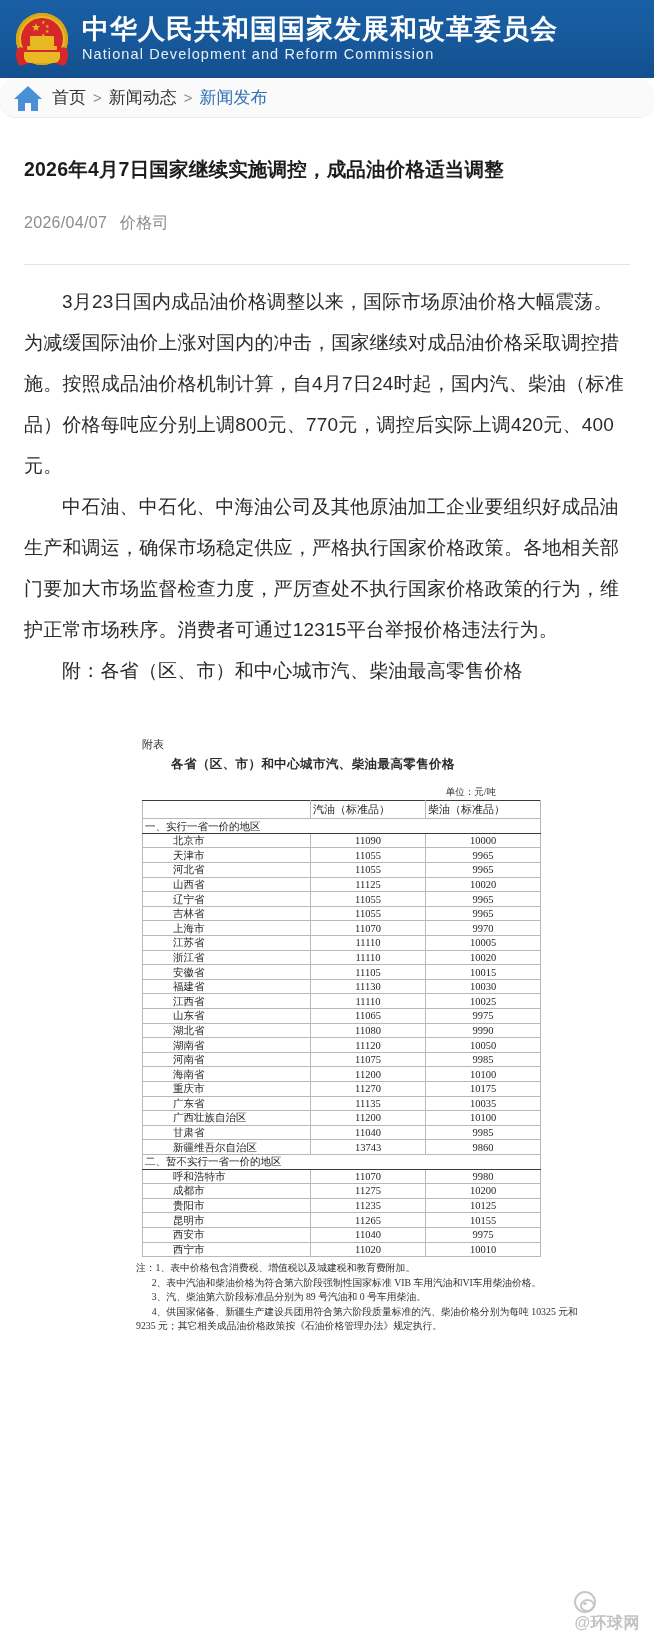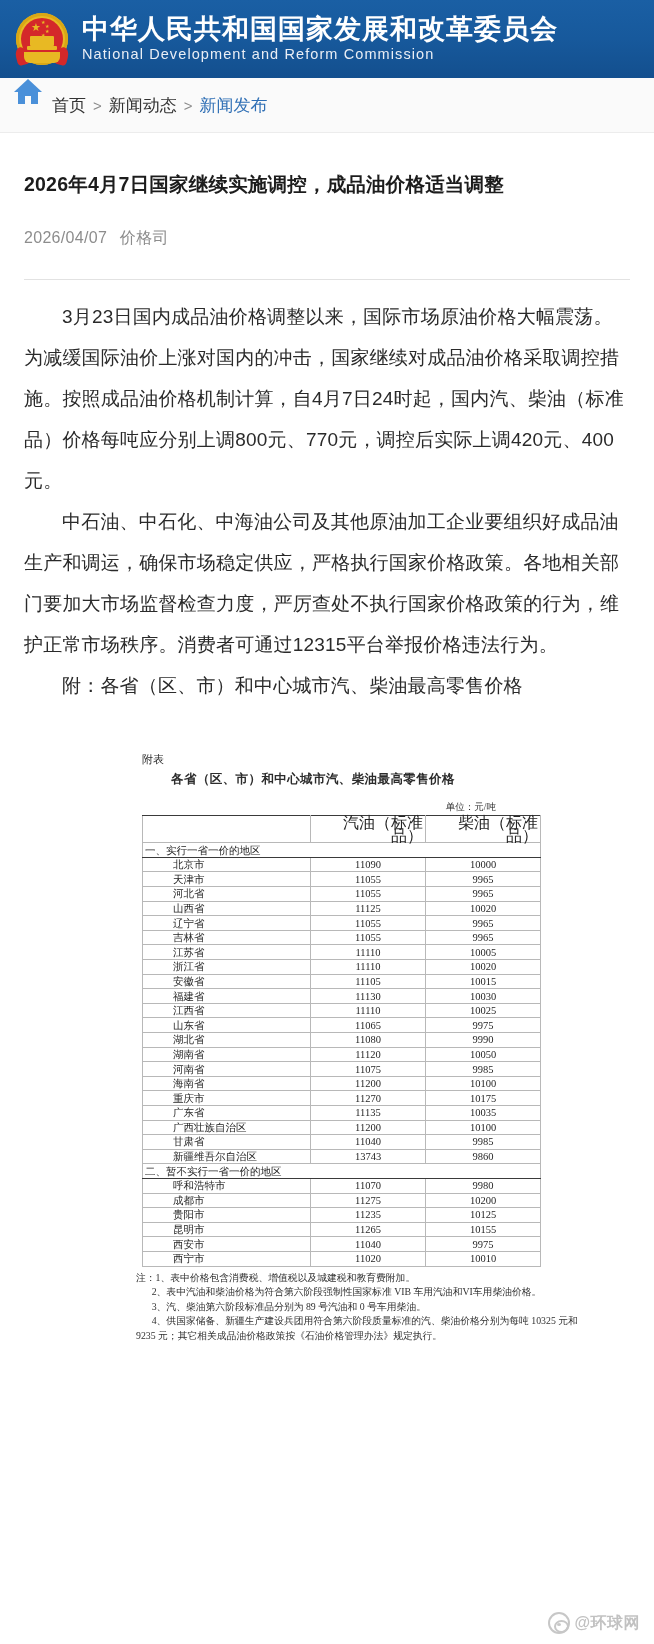--- a/index.html
+++ b/index.html
@@ -77,25 +77,27 @@
     color: #e9eef5;
     font-size: 14.5px;
     letter-spacing: 1.1px;
     line-height: 1.3;
     margin-top: 1px;
     white-space: nowrap;
   }
 
   
   .crumbbar {
-    height: 55px;
+    height: 40px;
     background: #fafafa;
     border-bottom: 1px solid #ececec;
     display: flex;
+    align-items: center;
     padding-left: 14px;
+    border-radius: 15px;
   }
   .home-icon { width: 28px; height: 26px; position: relative; flex: 0 0 28px; }
   .home-icon .roof {
     position: absolute; left: 0; top: 1px;
     width: 0; height: 0;
     border-left: 14px solid transparent;
     border-right: 14px solid transparent;
     border-bottom: 13px solid #4a90d9;
   }
   .home-icon .body {
@@ -177,23 +179,23 @@
   }
   table.price td {
     border: 1px solid #b8b8b8;
     font-size: 10.5px;
     height: 14.6px;
     line-height: 13px;
     padding: 0 2px;
     color: #262626;
   }
   table.price tr.hdr td {
-    text-align: right;
+    text-align: left;
     height: 18px;
-    font-size: 16px;
+    font-size: 11px;
     border-top: 1px solid #3a3a3a;
   }
   table.price td.num { text-align: center; }
   table.price td.region { padding-left: 30px; }
   table.price tr.section td {
     padding-left: 2px;
     text-align: left;
     border-top: 1px solid #3a3a3a;
     border-bottom: 1px solid #3a3a3a;
   }
@@ -211,22 +213,22 @@
   }
   .notes .ln { white-space: normal; }
   .notes .ind { text-indent: 1.6em; }
 
   
   .watermark {
     position: absolute;
     right: 14px;
     bottom: 10px;
     display: flex;
-    align-items: center;
     opacity: 0.55;
+    flex-direction: column;
   }
   .wb-logo {
     width: 22px; height: 22px; border-radius: 50%;
     border: 2px solid #9a9a9a;
     position: relative;
     margin-right: 4px;
   }
   .wb-logo:before {
     content: "";
     position: absolute; left: 4px; top: 6px;
@@ -344,20 +346,25 @@
             <td class="region">辽宁省</td>
             <td class="num">11055</td>
             <td class="num">9965</td>
           </tr>
           <tr>
             <td class="region">吉林省</td>
             <td class="num">11055</td>
             <td class="num">9965</td>
           </tr>
           <tr>
+            <td class="region">上海市</td>
+            <td class="num">11070</td>
+            <td class="num">9970</td>
+          </tr>
+          <tr>
             <td class="region">江苏省</td>
             <td class="num">11110</td>
             <td class="num">10005</td>
           </tr>
           <tr>
             <td class="region">浙江省</td>
             <td class="num">11110</td>
             <td class="num">10020</td>
           </tr>
           <tr>

